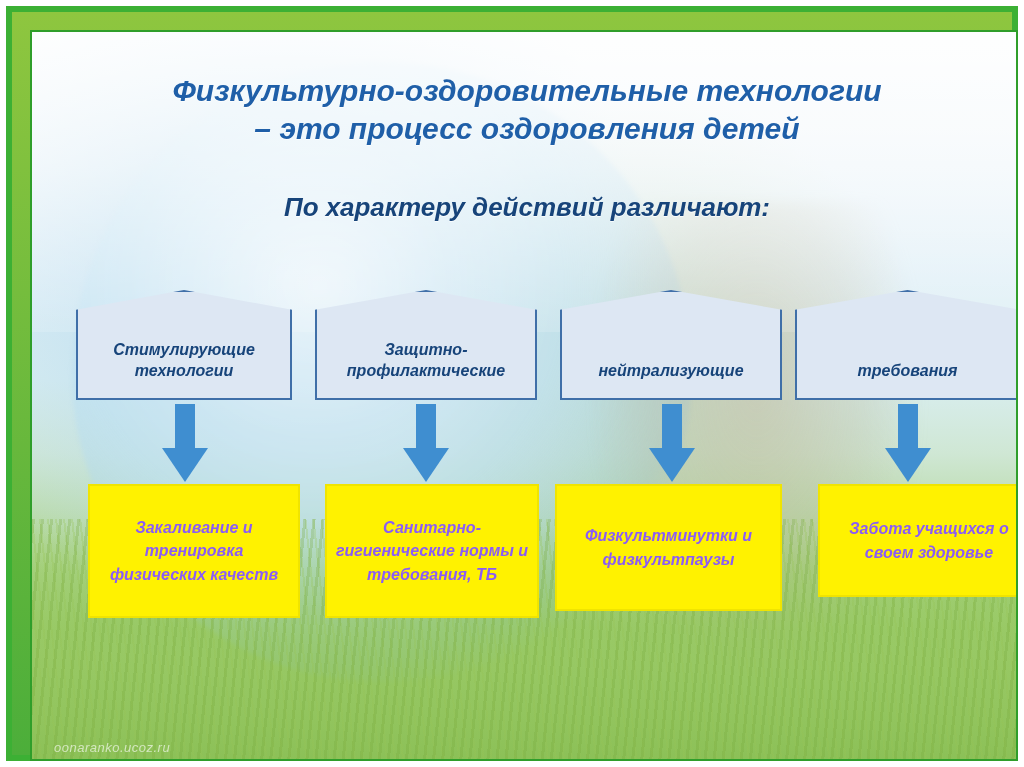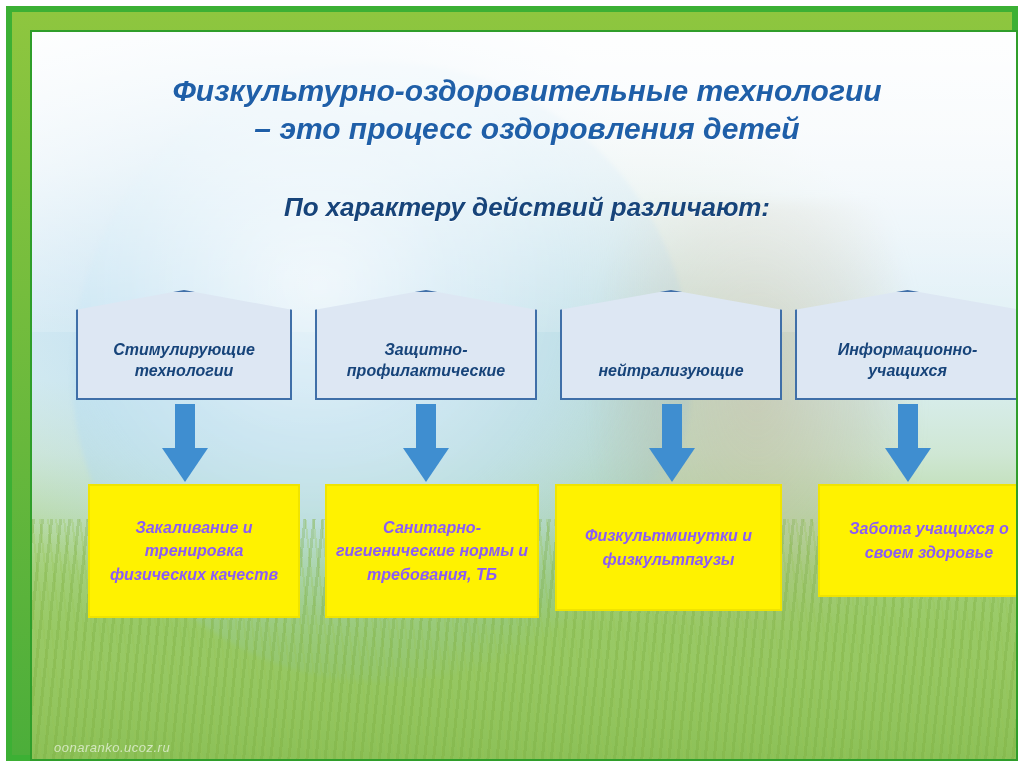--- a/index.html
+++ b/index.html
@@ -244,22 +244,21 @@
           <div>технологии</div>
         </div>
       </div>
       <div class="cat cat3">
         <div class="cat-inner">
           <div>нейтрализующие</div>
         </div>
       </div>
       <div class="cat cat4">
         <div class="cat-inner">
-          <div>Информационно-</div>
-          <div>учащихся</div>
+          <div>требования</div>
         </div>
       </div>
 
       <div class="arrow arr1">
         <div class="shaft"></div>
         <div class="head"></div>
       </div>
       <div class="arrow arr2">
         <div class="shaft"></div>
         <div class="head"></div>

